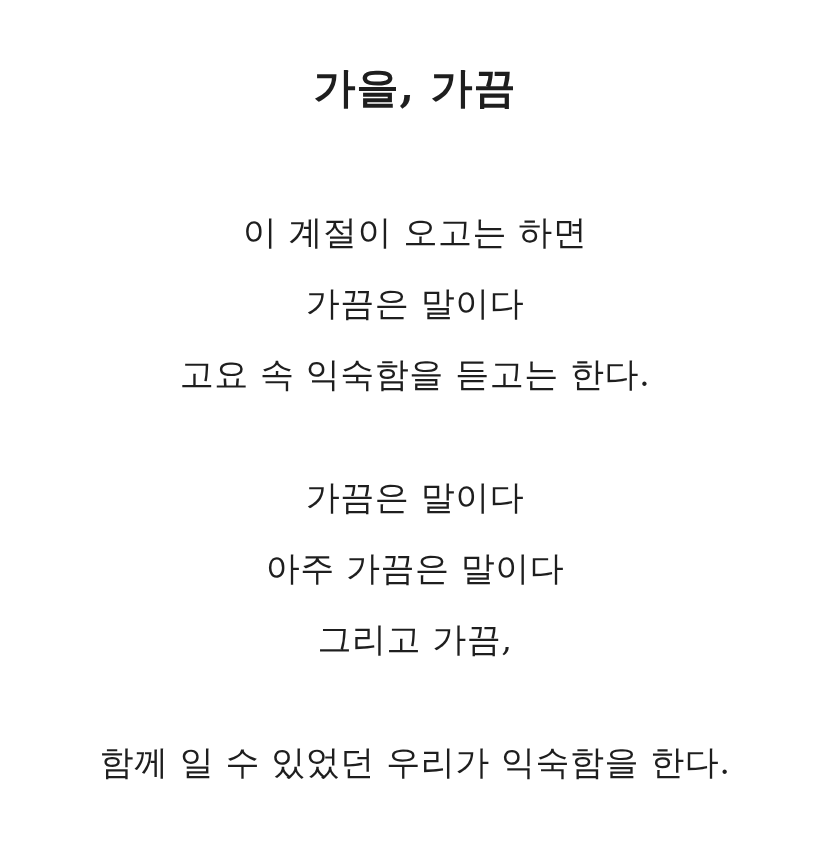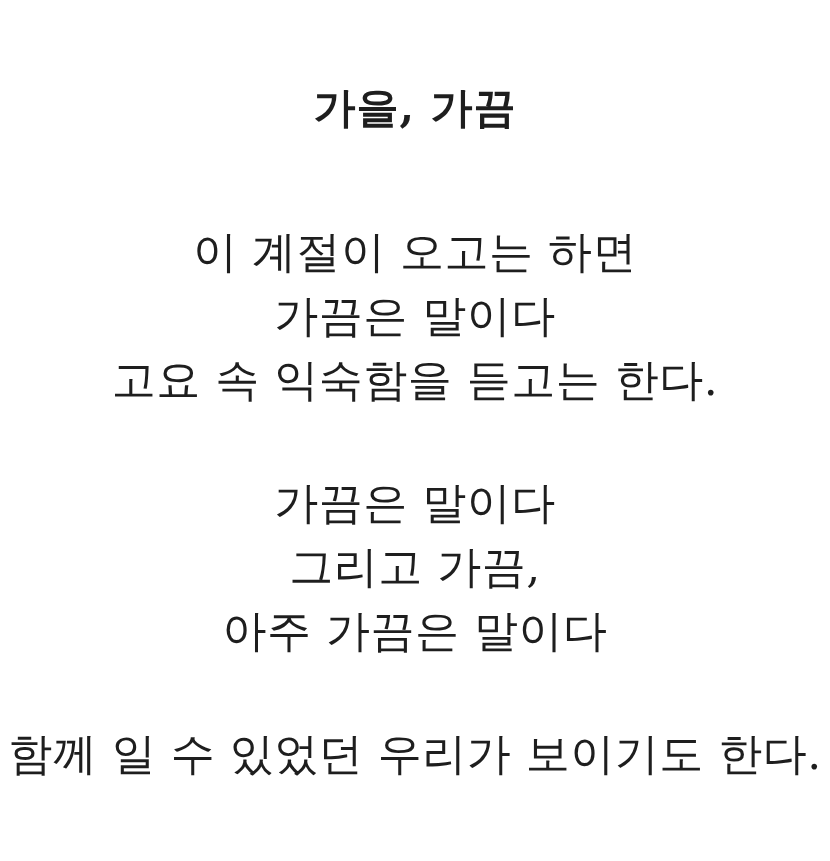--- a/index.html
+++ b/index.html
@@ -10,65 +10,65 @@
     width: 830px;
     height: 861px;
     background: #ffffff;
     overflow: hidden;
     font-family: "DejaVu Serif", "Liberation Serif", serif;
   }
   .poem-page {
     width: 830px;
     height: 861px;
     box-sizing: border-box;
-    padding-top: 82px;
+    padding-top: 62px;
     text-align: center;
     color: #1e1e1e;
   }
   .poem-title {
     font-size: 42px;
     font-weight: 700;
     line-height: 52px;
     margin: 0 0 88px 0;
     letter-spacing: 1px;
   }
   .stanza {
     margin: 0;
   }
   .stanza + .stanza {
     margin-top: 63px;
   }
   .stanza-final {
     margin-top: 73px;
   }
   .poem-line {
-    font-size: 44px;
+    font-size: 34px;
     font-weight: 400;
     line-height: 60px;
-    margin: 4px;
+    margin: 11px;
     letter-spacing: 0.5px;
     white-space: nowrap;
   }
 </style>
 </head>
 <body>
 
 <div class="poem-page">
 
   <h1 class="poem-title">가을, 가끔</h1>
 
   <div class="stanza">
     <p class="poem-line">이 계절이 오고는 하면</p>
     <p class="poem-line">가끔은 말이다</p>
     <p class="poem-line">고요 속 익숙함을 듣고는 한다.</p>
   </div>
 
   <div class="stanza">
     <p class="poem-line">가끔은 말이다</p>
+    <p class="poem-line">아주 가끔은 말이다</p>
     <p class="poem-line">그리고 가끔,</p>
-    <p class="poem-line">아주 가끔은 말이다</p>
   </div>
 
   <div class="stanza stanza-final">
-    <p class="poem-line">함께 일 수 있었던 우리가 보이기도 한다.</p>
+    <p class="poem-line">함께 일 수 있었던 우리가 익숙함을 한다.</p>
   </div>
 
 </div>
 
 </body></html>

